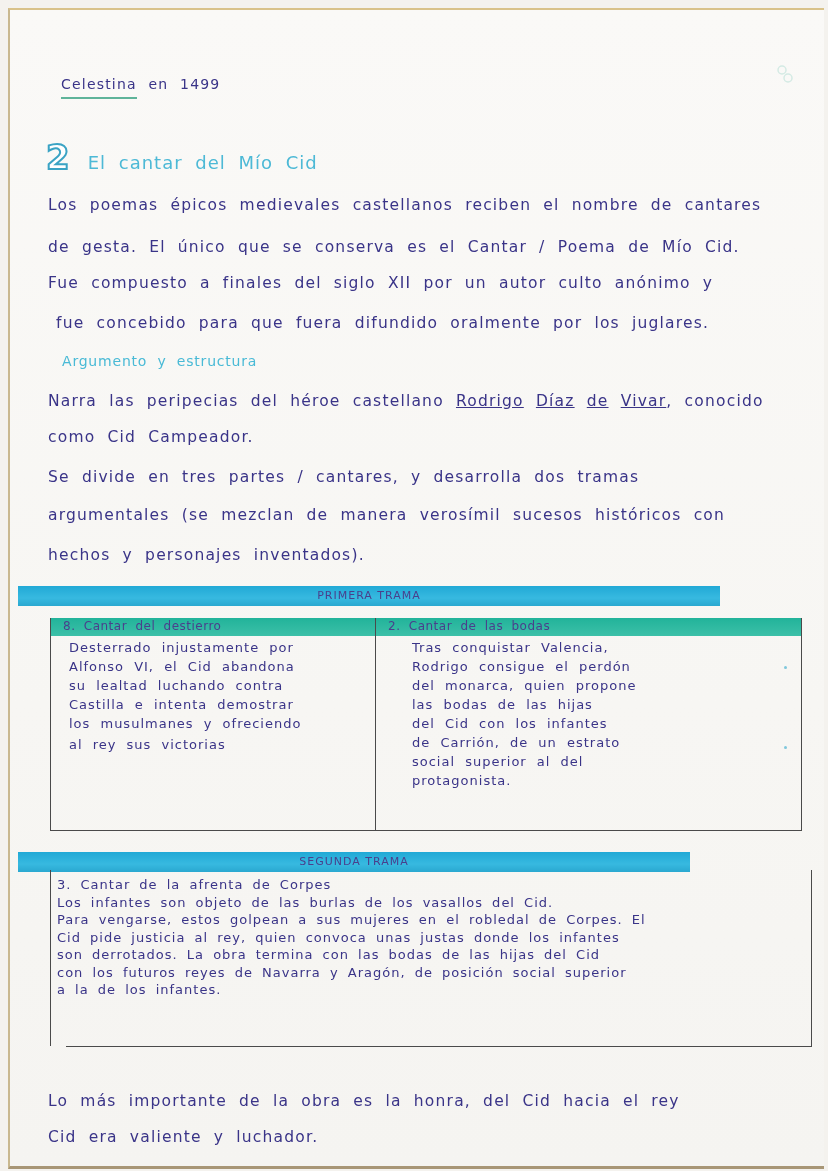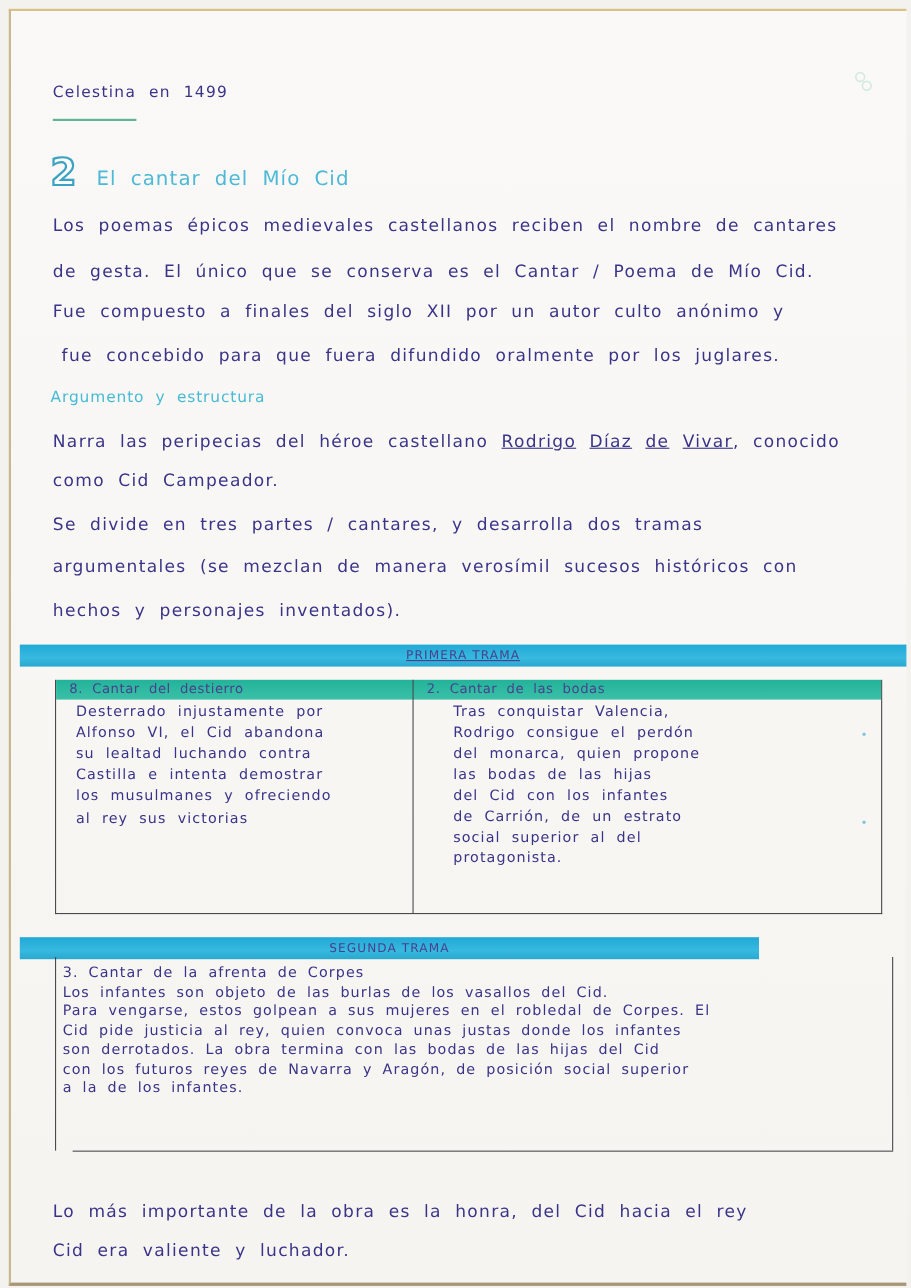--- a/index.html
+++ b/index.html
@@ -11,33 +11,33 @@
   }
   .page {
     position:absolute; left:8px; top:8px; width:814px; height:1156px;
     background:linear-gradient(180deg,#faf9f7 0%,#f7f6f3 60%,#f5f4f1 100%);
     border-top:2px solid #d9c28a;
     border-bottom:3px solid #a89676;
     border-left:2px solid #c9b88f;
   }
   .line { position:absolute; left:38px; font-size:15.5px; letter-spacing:1.2px; word-spacing:6px; white-space:nowrap; color:#3a3488; }
   .note-top { top:68px; font-size:14px; }
-  .underline-green { border-bottom:2px solid #5fb49a; padding-bottom:16px; }
+  .underline-green { border-bottom:2px solid #5fb49a; padding-bottom:5px;margin-left:13px; }
   .section-title { position:absolute; left:36px; top:130px; display:flex; align-items:baseline; gap:18px; }
   .section-num { font-size:34px; font-weight:bold; color:#ffffff; -webkit-text-stroke:2px #3aa3c4; line-height:1; }
   .section-text { font-size:18px; color:#4db9d6; letter-spacing:1px; word-spacing:6px; }
-  .sub-title { position:absolute; left:36px; top:343px; font-size:14px; color:#49bad6; letter-spacing:0.8px; word-spacing:5px; }
+  .sub-title { position:absolute; left:52px; top:343px; font-size:14px; color:#49bad6; letter-spacing:0.8px; word-spacing:5px; }
   .u { text-decoration:underline; }
 
   .band {
     position:absolute; left:8px; height:20px;
     background:linear-gradient(180deg,#21a9d6 0%,#37b9e0 60%,#2aa8d0 100%);
     font-size:11px; color:#4a3f8c; letter-spacing:1px; text-align:center; line-height:20px;
   }
-  .band1 { top:576px; width:806px;text-decoration:underline; }
+  .band1 { top:576px; width:702px; }
   .band2 { top:842px; width:672px; }
 
   .table1 { position:absolute; left:40px; top:608px; width:750px; height:212px; border:1.5px solid #4a4a4a; border-top:none; }
   .t1-head { position:absolute; left:0; top:0; width:100%; height:18px; background:linear-gradient(180deg,#22b39a 0%,#3cc0a8 100%); }
   .t1-col { position:absolute; top:0; bottom:0; }
   .t1-left { left:0; width:324px; border-right:1.5px solid #4a4a4a; }
   .t1-right { left:325px; right:0; }
   .col-head { position:absolute; top:1px; left:12px; font-size:12px; color:#4a3f8c; letter-spacing:0.5px; word-spacing:4px; }
   .col-body { position:absolute; top:20px; left:18px; font-size:13px; line-height:19px; letter-spacing:1px; word-spacing:5px; color:#3a3488; }
   .col-body div { white-space:nowrap; }

